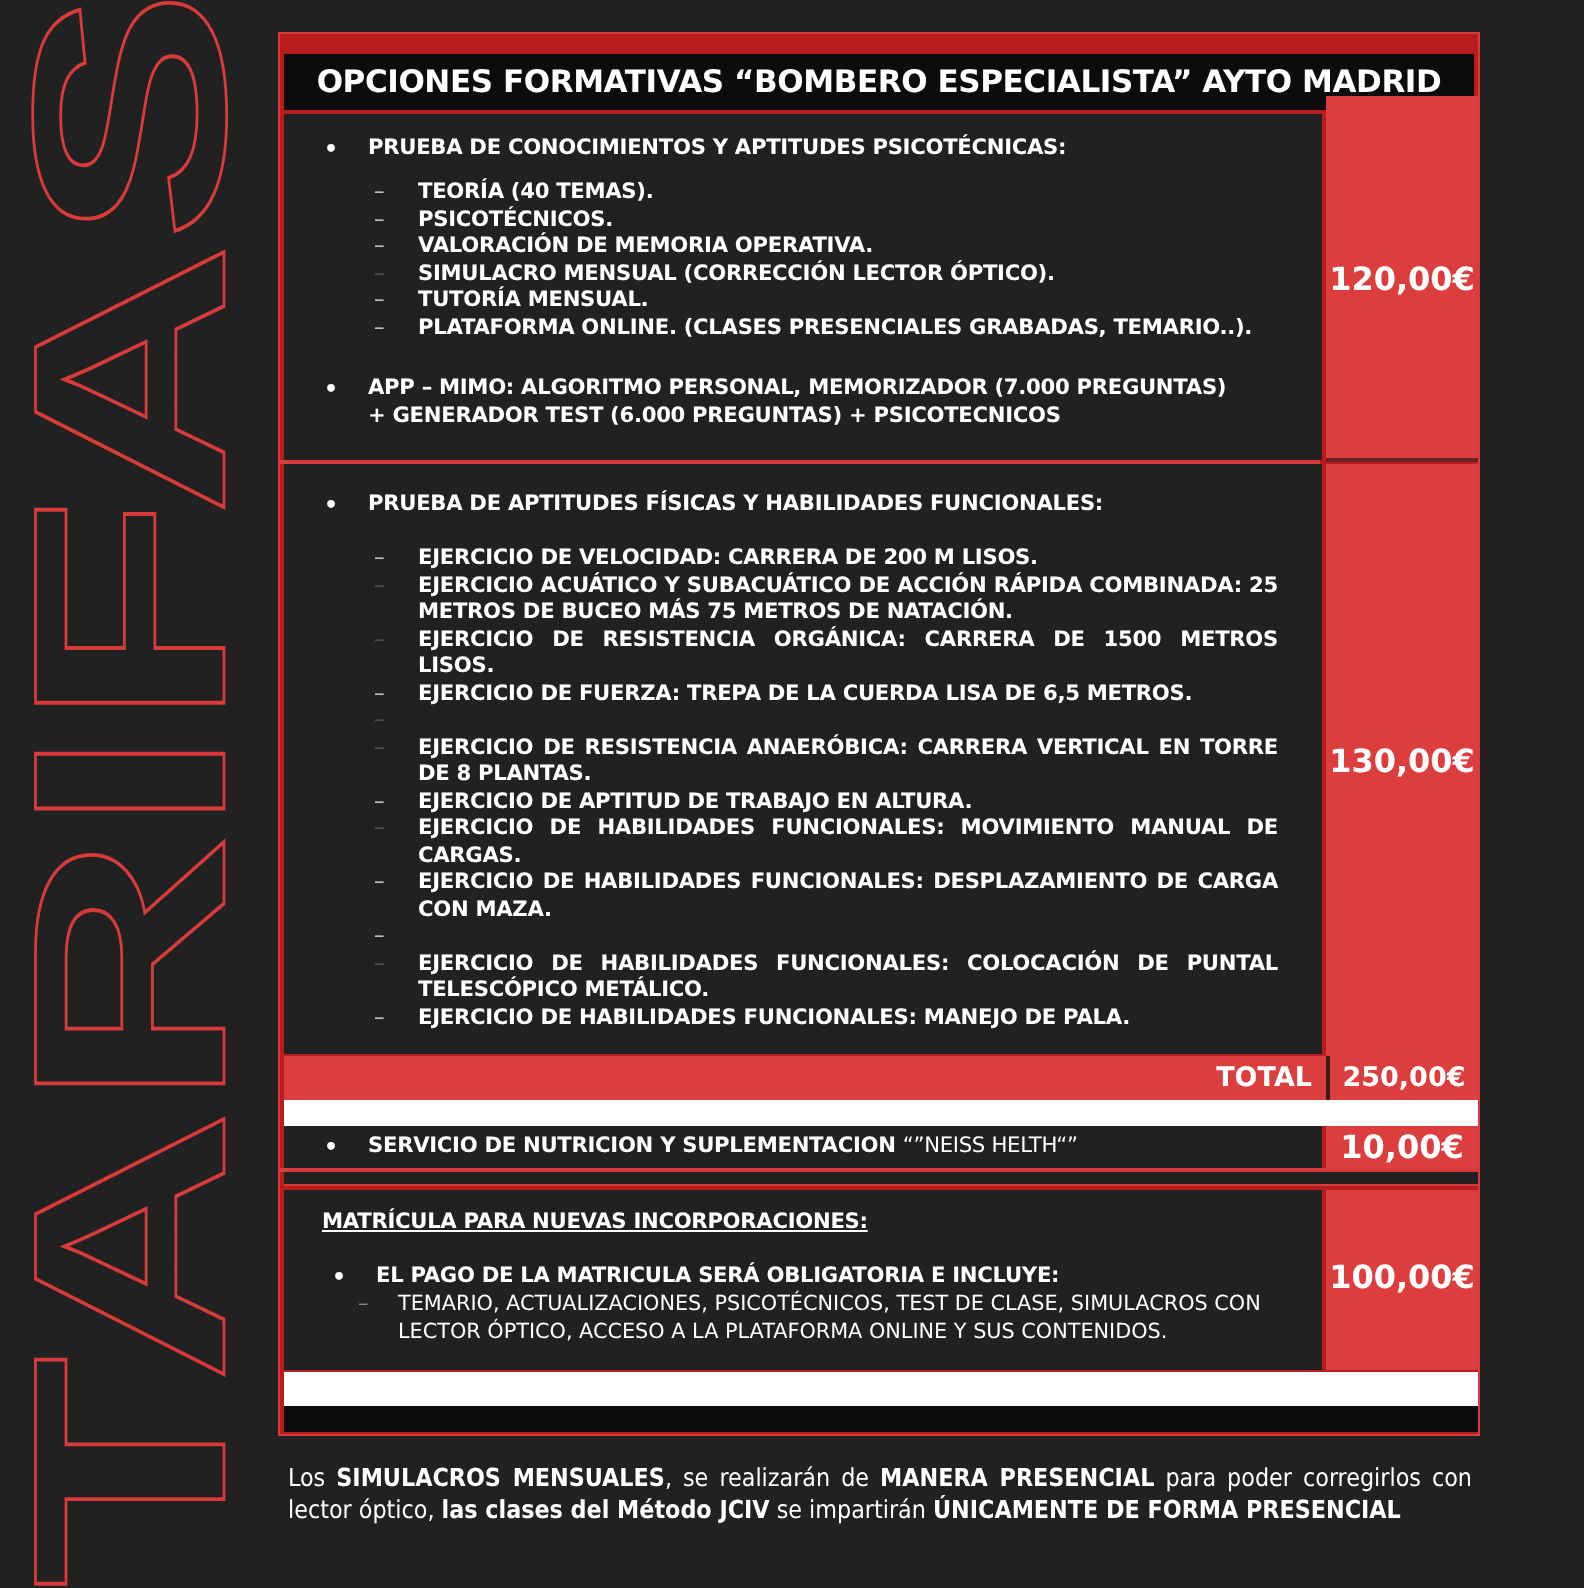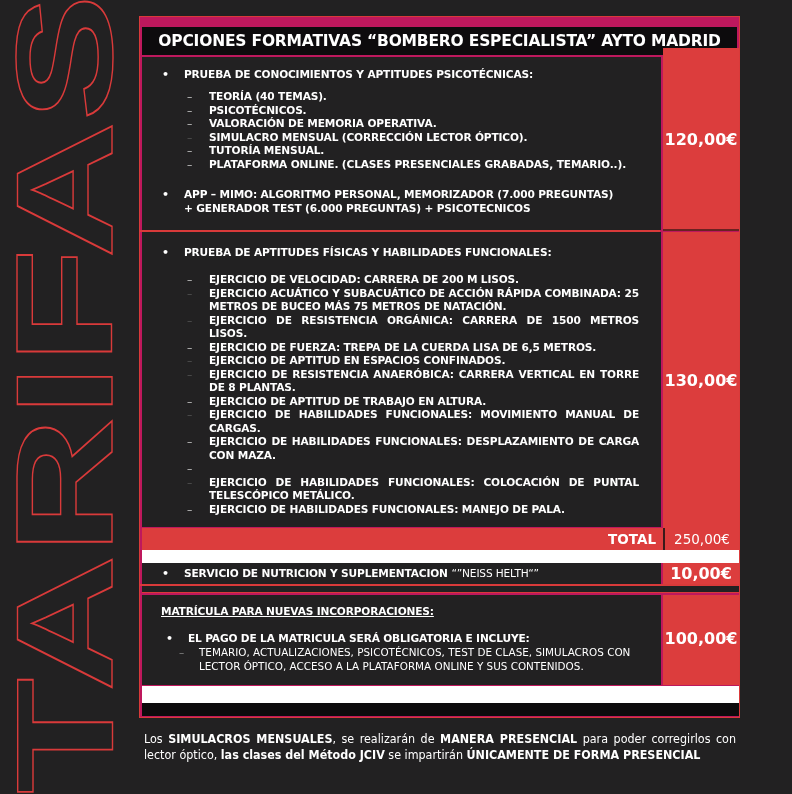--- a/index.html
+++ b/index.html
@@ -8,21 +8,21 @@
 
     
     .side-title {
       position: absolute; left: 0; top: 0; width: 140px; height: 794px; overflow: hidden;
     }
     .side-title svg { position: absolute; left: 0; top: 0; }
 
     
     .table {
       position: absolute; left: 139px; top: 16px; width: 601px; height: 702px;
-      border: 1.5px solid #d93a3a; background: #be185d;
+      border: 1.5px solid #d93a3a; background: #b91c1c;
     }
     .header {
       position: absolute; left: 2px; top: 10px; width: 595px; height: 28px;
       background: #0d0b0d; display: flex; align-items: center; justify-content: center;
     }
     .header span { font-weight: bold; font-size: 15.5px; letter-spacing: -0.2px; color: #fff; white-space: nowrap; }
 
     .price-col {
       position: absolute; left: 523px; width: 76px; background: #dc3d3d;
       display: flex; align-items: center; justify-content: center;
@@ -37,21 +37,21 @@
     .sub-item { display: flex; }
     .sub-item .dash { width: 22px; flex: none; color: #cfcfcf; font-weight: normal; }
     .sub-item .dash.dim { color: #555; }
     .justify { text-align: justify; text-align-last: left; }
 
     .sep-red { position: absolute; left: 0; width: 520px; height: 1.5px; background: #d93a3a; }
     .sep-dark { position: absolute; left: 523px; width: 76px; height: 2px; background: #6a2222; }
 
     .total-row { position: absolute; left: 2px; top: 511px; width: 597px; height: 22px; background: #dc3d3d; }
     .total-label { position: absolute; left: 0; width: 518px; height: 22px; display: flex; align-items: center; justify-content: flex-end; padding-right: 4px; font-weight: bold; font-size: 13.5px; }
-    .total-value { position: absolute; left: 521px; width: 76px; height: 22px; display: flex; align-items: center; justify-content: center; font-weight: normal; font-size: 13.5px; border-left: 2px solid #3a1a1a; }
+    .total-value { position: absolute; left: 521px; width: 76px; height: 22px; display: flex; align-items: center; justify-content: center; font-weight: bold; font-size: 13.5px; border-left: 2px solid #3a1a1a; }
 
     .white-bar { position: absolute; left: 2px; width: 597px; background: #ffffff; }
     .black-bar { position: absolute; left: 2px; width: 597px; background: #0d0b0d; }
 
     .footer {
       position: absolute; left: 144px; top: 731px; width: 592px;
       font-size: 12.4px; line-height: 15.5px; color: #fff; text-align: justify;
       font-family: "DejaVu Sans Condensed", "DejaVu Sans", sans-serif;
     }
     .footer b { font-weight: bold; }
@@ -131,21 +131,20 @@
       <div class="sub-item">
           <span class="dash dim">–</span>
           <span class="justify">EJERCICIO DE RESISTENCIA ORGÁNICA: CARRERA DE 1500 METROS LISOS.</span>
         </div>
       <div class="sub-item">
           <span class="dash">–</span>
           <span class="justify">EJERCICIO DE FUERZA: TREPA DE LA CUERDA LISA DE 6,5 METROS.</span>
         </div>
       <div class="sub-item">
           <span class="dash dim">–</span>
-          <span class="justify">EJERCICIO DE APTITUD EN ESPACIOS CONFINADOS.</span>
         </div>
       <div class="sub-item">
           <span class="dash dim">–</span>
           <span class="justify">EJERCICIO DE RESISTENCIA ANAERÓBICA: CARRERA VERTICAL EN TORRE DE 8 PLANTAS.</span>
         </div>
       <div class="sub-item">
           <span class="dash">–</span>
           <span class="justify">EJERCICIO DE APTITUD DE TRABAJO EN ALTURA.</span>
         </div>
       <div class="sub-item">

